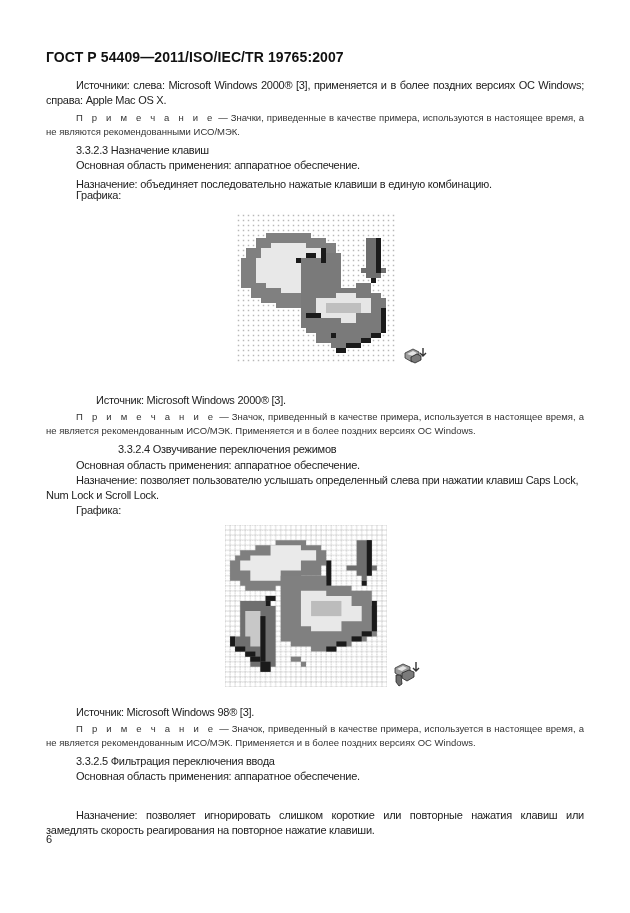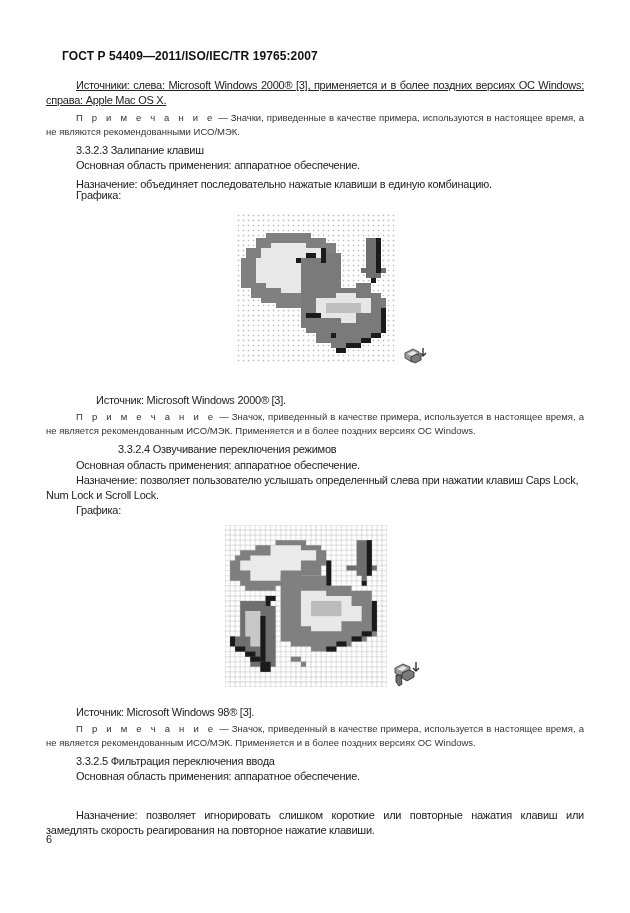--- a/index.html
+++ b/index.html
@@ -3,21 +3,21 @@
 <meta charset="utf-8">
 <style>
   html, body { margin: 0; padding: 0; background: #ffffff; }
   body {
     width: 630px; height: 913px; position: relative; overflow: hidden;
     font-family: "Liberation Sans", sans-serif; color: #1a1a1a;
   }
   .hdr {
     position: absolute; left: 46px; top: 49px;
     font-family: "Liberation Sans", sans-serif; font-weight: bold;
-    font-size: 12px; letter-spacing: 0.1px; color: #111; margin-left: 16px;
+    font-size: 14px; letter-spacing: 0.1px; color: #111;
   }
   .p {
     position: absolute; left: 46px; width: 538px;
     font-size: 11px; line-height: 15px; color: #222;
     letter-spacing: -0.25px;
   }
   .ind { text-indent: 30px; }
   .sub { left: 76px; width: 508px; }
   .note { font-size: 9.5px; line-height: 13.5px; letter-spacing: 0; color: #333; }
   .note .spaced { letter-spacing: 3px; margin-top: 19px; }
@@ -26,25 +26,25 @@
 
   .figure { position: absolute; }
   .figure svg { display: block; }
   .small-icon { position: absolute; }
 </style>
 </head>
 <body>
 
 <div class="hdr">ГОСТ Р 54409—2011/ISO/IEC/TR 19765:2007</div>
 
-<div class="p ind justify" style="top:78px;text-decoration:underline;">Источники: слева: Microsoft Windows 2000® [3], применяется и в более поздних версиях ОС Windows; справа: Apple Mac OS X.</div>
+<div class="p ind justify" style="top:78px;">Источники: слева: Microsoft Windows 2000® [3], применяется и в более поздних версиях ОС Windows; справа: Apple Mac OS X.</div>
 
 <div class="p ind note justify" style="top:111px;"><span class="spaced">П р и м е ч а н и е</span><span> — Значки, приведенные в качестве примера, используются в настоящее время, а не являются рекомендованными ИСО/МЭК.</span></div>
 
-<div class="p sub" style="top:143px;">3.3.2.3 Залипание клавиш</div>
+<div class="p sub" style="top:143px;">3.3.2.3 Назначение клавиш</div>
 <div class="p sub" style="top:158px;">Основная область применения: аппаратное обеспечение.</div>
 <div class="p sub" style="top:177px;">Назначение: объединяет последовательно нажатые клавиши в единую комбинацию.</div>
 <div class="p sub" style="top:188px;">Графика:</div>
 
 <div class="figure" style="left:236px; top:212px;">
   <svg width="160" height="152" viewBox="0 0 32 30">
     <defs>
       <pattern id="dots1" width="1" height="1" patternUnits="userSpaceOnUse">
         <rect x="0.35" y="0.35" width="0.3" height="0.3" fill="#9a9a9a"></rect>
       </pattern>

